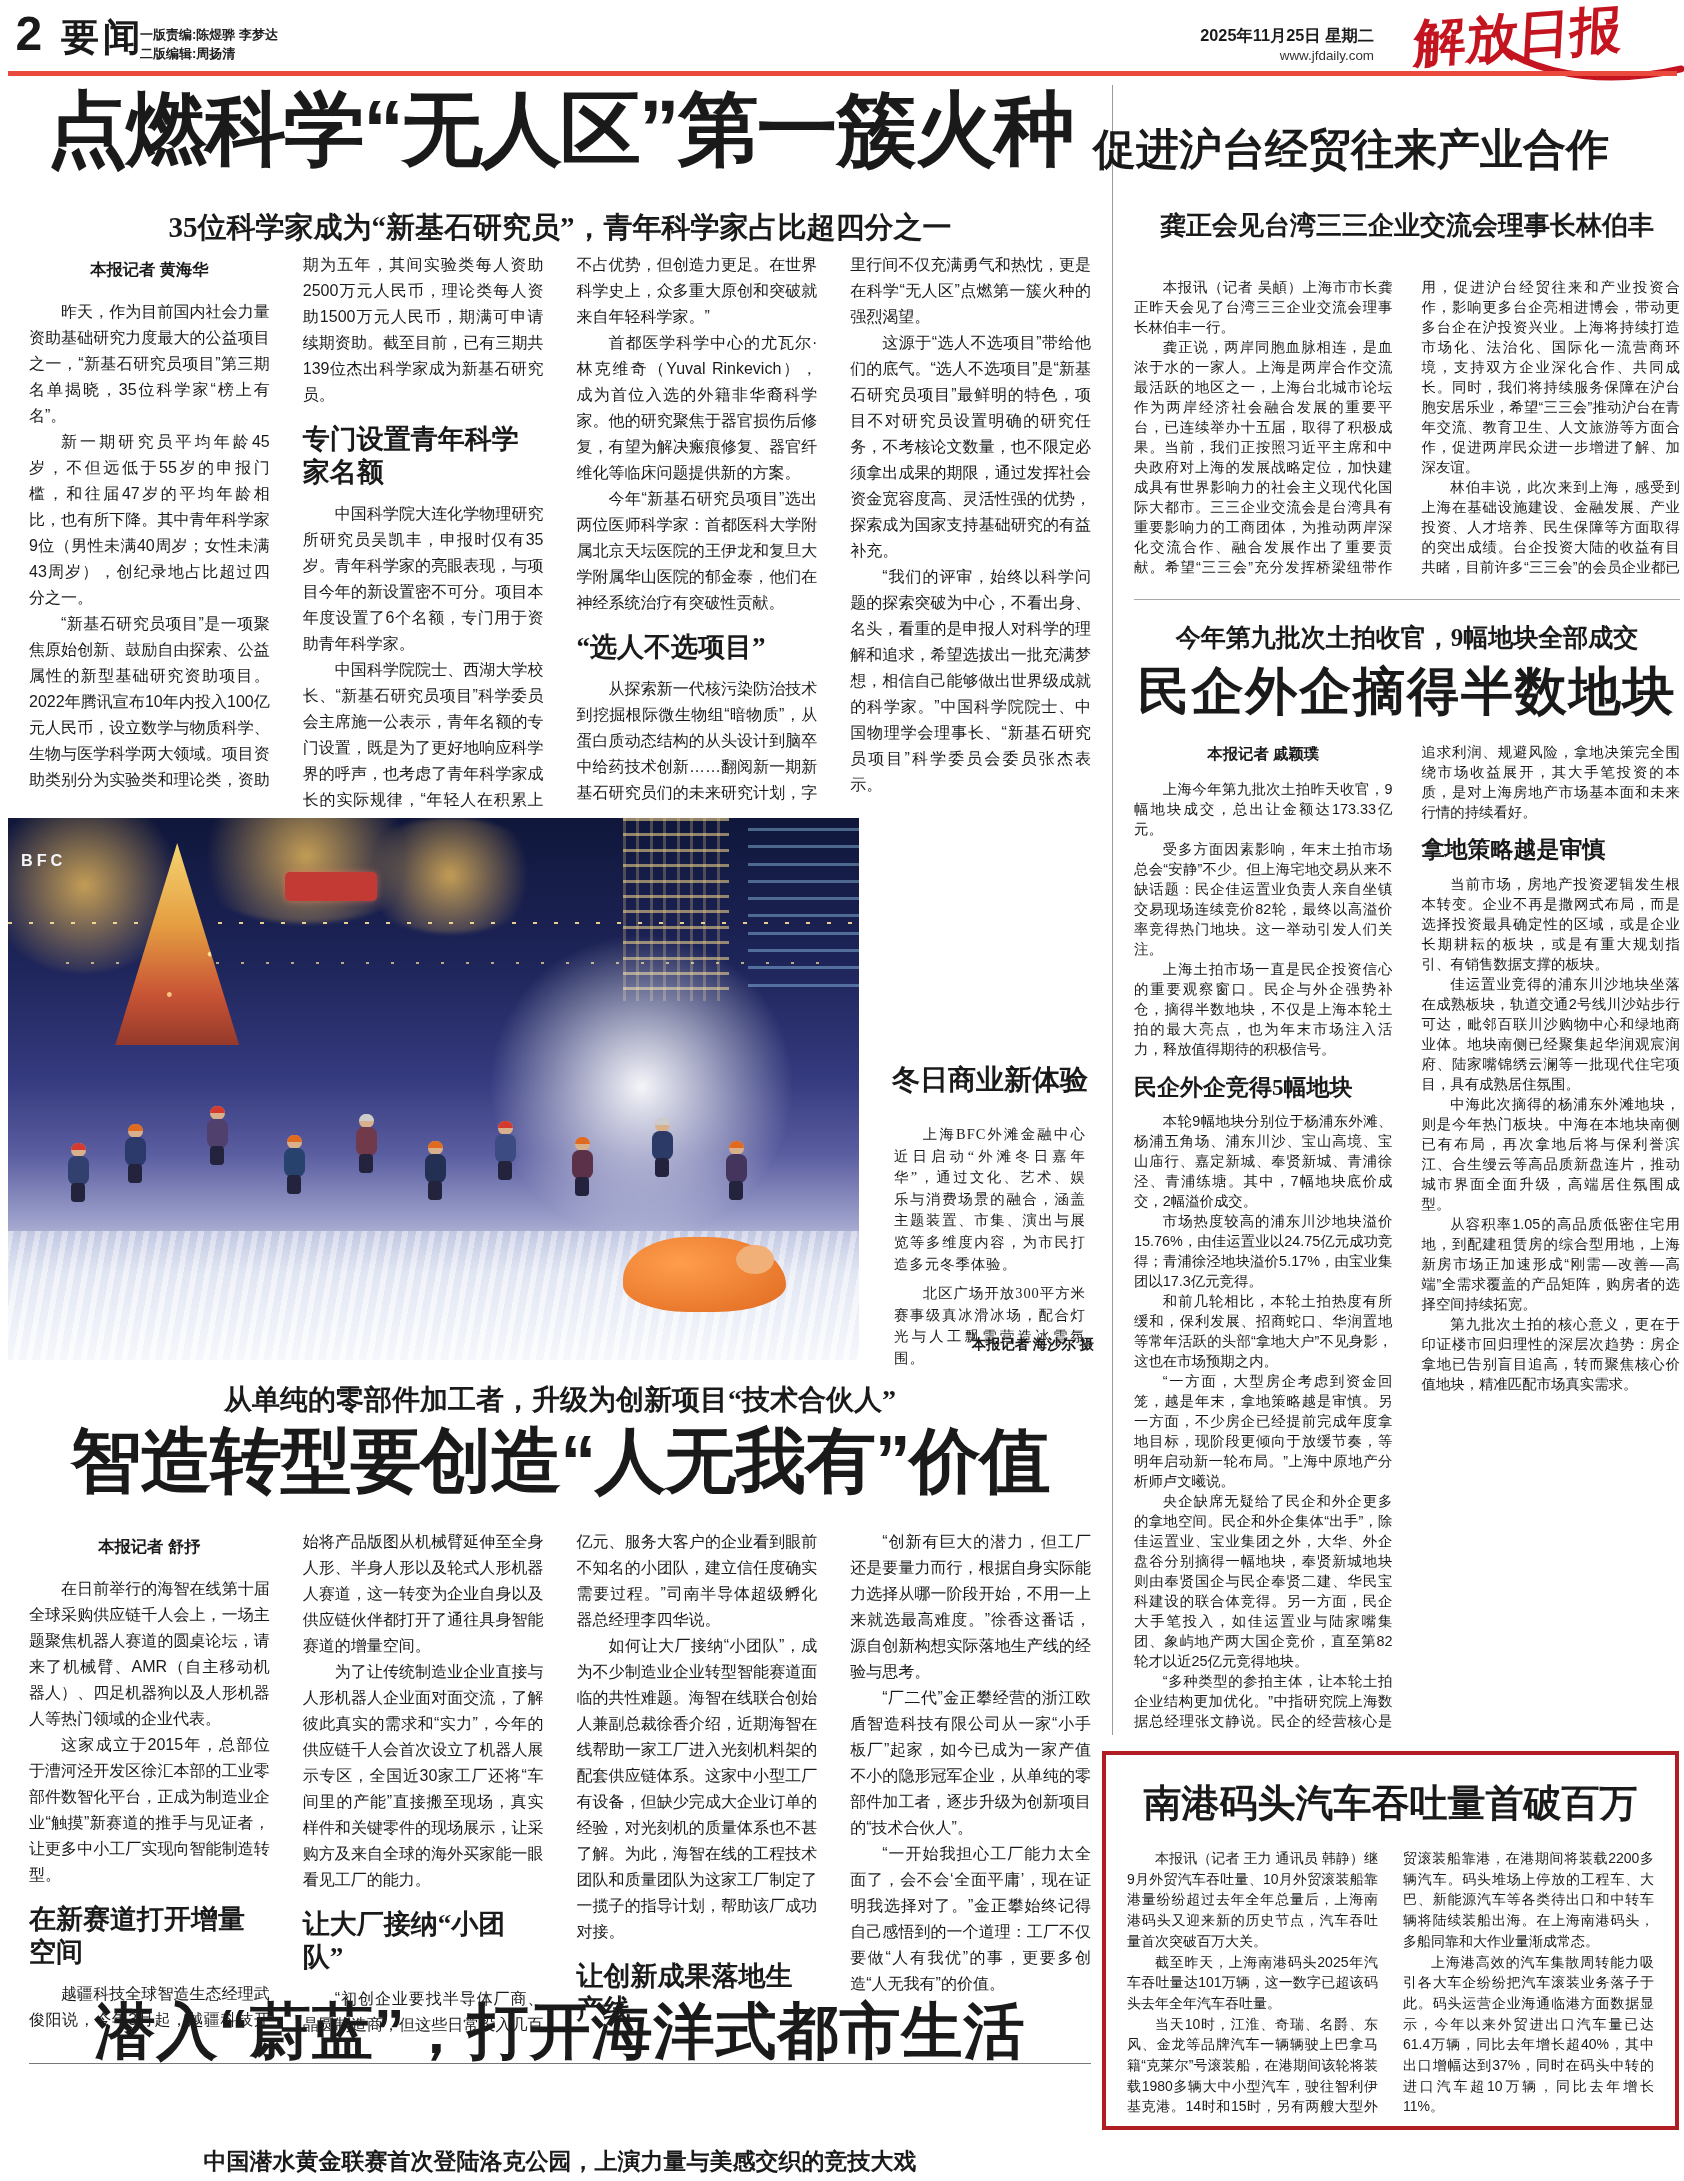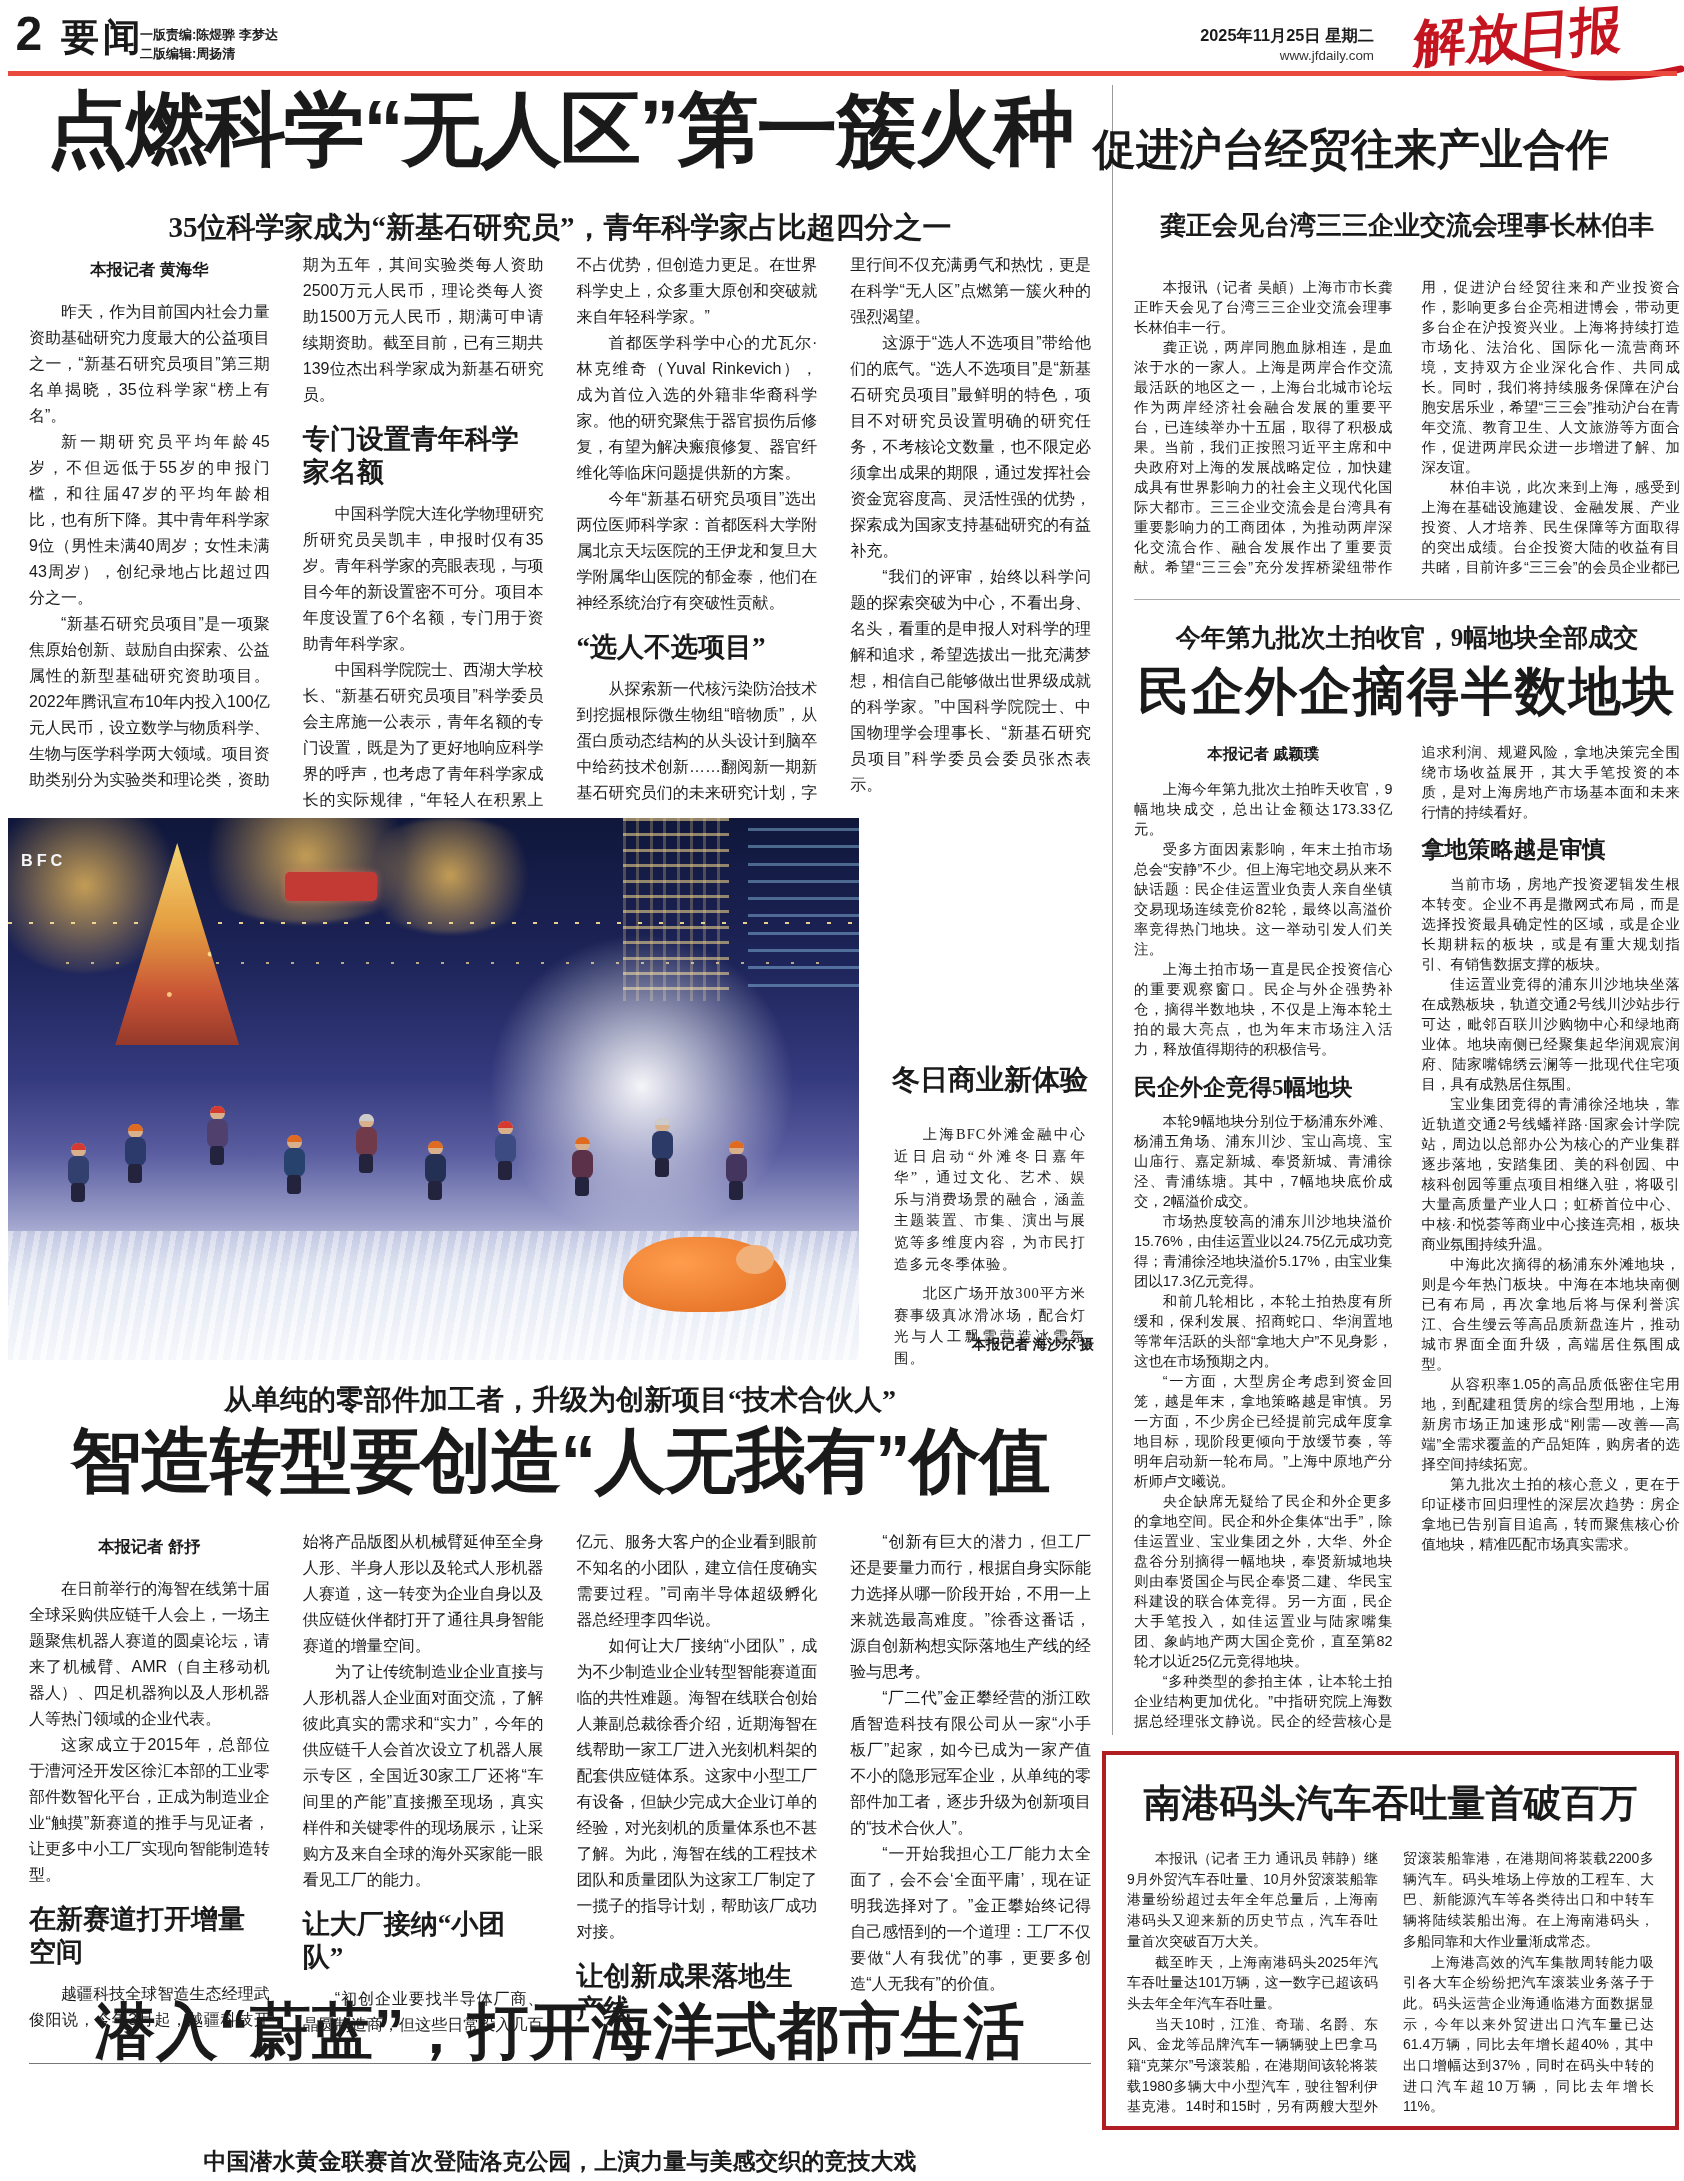--- a/index.html
+++ b/index.html
@@ -179,21 +179,20 @@
       <p class="t-h">民企外企竞得5幅地块</p>
       <p class="t-p">本轮9幅地块分别位于杨浦东外滩、杨浦五角场、浦东川沙、宝山高境、宝山庙行、嘉定新城、奉贤新城、青浦徐泾、青浦练塘。其中，7幅地块底价成交，2幅溢价成交。</p>
       <p class="t-p">市场热度较高的浦东川沙地块溢价15.76%，由佳运置业以24.75亿元成功竞得；青浦徐泾地块溢价5.17%，由宝业集团以17.3亿元竞得。</p>
       <p class="t-p">和前几轮相比，本轮土拍热度有所缓和，保利发展、招商蛇口、华润置地等常年活跃的头部“拿地大户”不见身影，这也在市场预期之内。</p>
       <p class="t-p">“一方面，大型房企考虑到资金回笼，越是年末，拿地策略越是审慎。另一方面，不少房企已经提前完成年度拿地目标，现阶段更倾向于放缓节奏，等明年启动新一轮布局。”上海中原地产分析师卢文曦说。</p>
       <p class="t-p">央企缺席无疑给了民企和外企更多的拿地空间。民企和外企集体“出手”，除佳运置业、宝业集团之外，大华、外企盘谷分别摘得一幅地块，奉贤新城地块则由奉贤国企与民企奉贤二建、华民宝科建设的联合体竞得。另一方面，民企大手笔投入，如佳运置业与陆家嘴集团、象屿地产两大国企竞价，直至第82轮才以近25亿元竞得地块。</p>
       <p class="t-p">“多种类型的参拍主体，让本轮土拍企业结构更加优化。”中指研究院上海数据总经理张文静说。民企的经营核心是追求利润、规避风险，拿地决策完全围绕市场收益展开，其大手笔投资的本质，是对上海房地产市场基本面和未来行情的持续看好。</p>
       <p class="t-h">拿地策略越是审慎</p>
       <p class="t-p">当前市场，房地产投资逻辑发生根本转变。企业不再是撒网式布局，而是选择投资最具确定性的区域，或是企业长期耕耘的板块，或是有重大规划指引、有销售数据支撑的板块。</p>
       <p class="t-p">佳运置业竞得的浦东川沙地块坐落在成熟板块，轨道交通2号线川沙站步行可达，毗邻百联川沙购物中心和绿地商业体。地块南侧已经聚集起华润观宸润府、陆家嘴锦绣云澜等一批现代住宅项目，具有成熟居住氛围。</p>
-      <p class="t-p">宝业集团竞得的青浦徐泾地块，靠近轨道交通2号线蟠祥路·国家会计学院站，周边以总部办公为核心的产业集群逐步落地，安踏集团、美的科创园、中核科创园等重点项目相继入驻，将吸引大量高质量产业人口；虹桥首位中心、中核·和悦荟等商业中心接连亮相，板块商业氛围持续升温。</p>
       <p class="t-p">中海此次摘得的杨浦东外滩地块，则是今年热门板块。中海在本地块南侧已有布局，再次拿地后将与保利誉滨江、合生缦云等高品质新盘连片，推动城市界面全面升级，高端居住氛围成型。</p>
       <p class="t-p">从容积率1.05的高品质低密住宅用地，到配建租赁房的综合型用地，上海新房市场正加速形成“刚需—改善—高端”全需求覆盖的产品矩阵，购房者的选择空间持续拓宽。</p>
       <p class="t-p">第九批次土拍的核心意义，更在于印证楼市回归理性的深层次趋势：房企拿地已告别盲目追高，转而聚焦核心价值地块，精准匹配市场真实需求。</p>
     </div>
 
   <div class="abs" id="photo">
     <div class="blob bokeh abs" id="bokeh1"></div>
     <div class="blob bokeh abs" id="bokeh2"></div>
     <div class="blob bokeh abs" id="bokeh3"></div>
     <div class="bldg abs" id="bldg1"></div>

